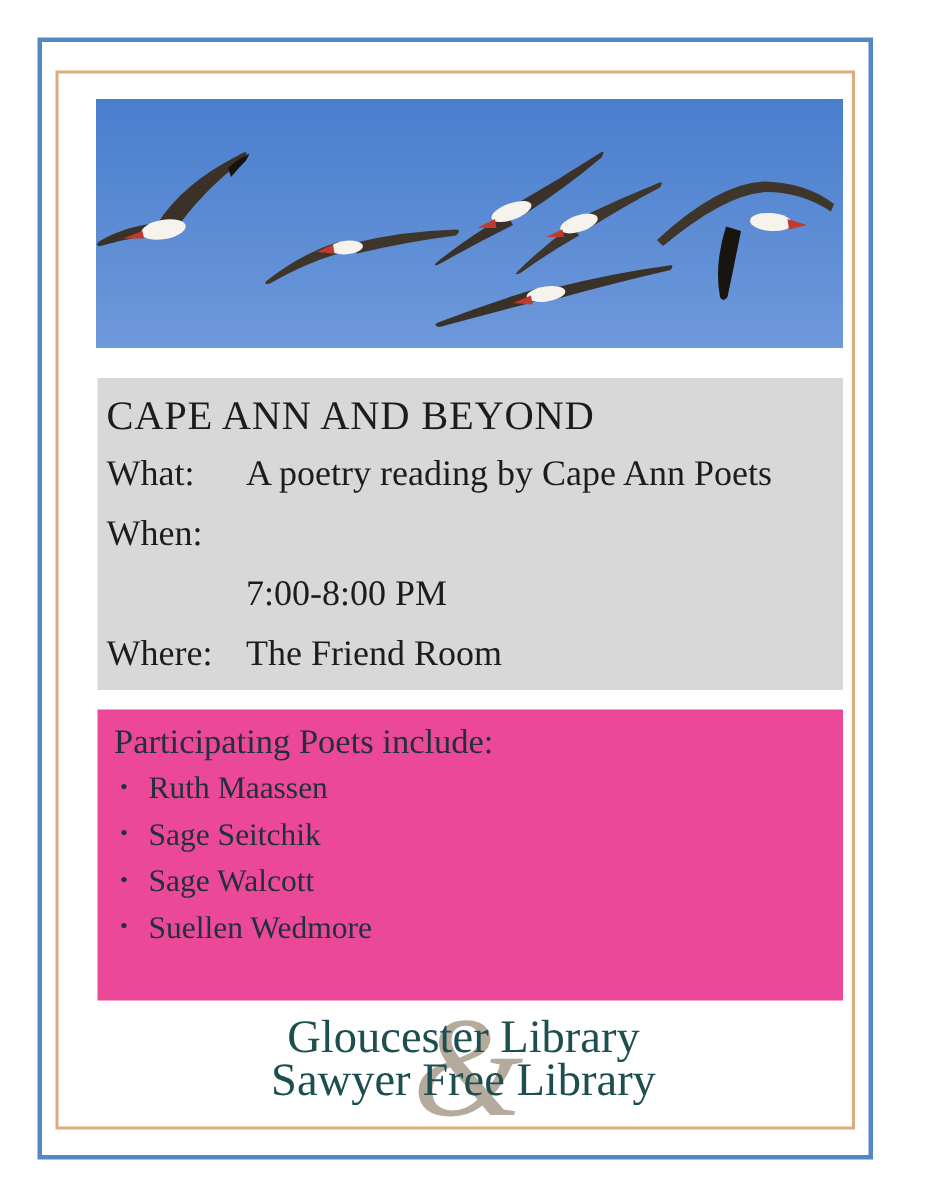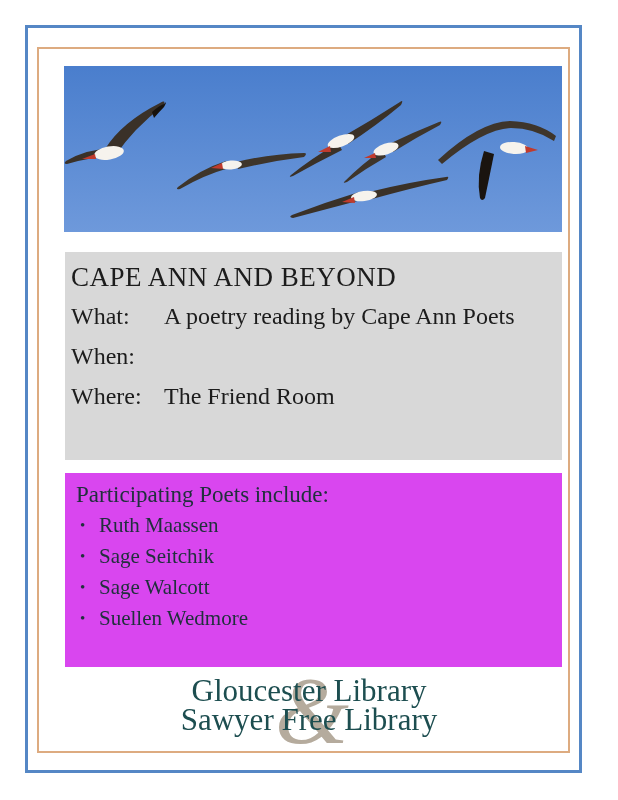--- a/index.html
+++ b/index.html
@@ -124,26 +124,30 @@
   <div class="event-panel" style="background: rgb(216, 216, 216);">
     <div class="event-title">CAPE ANN AND BEYOND</div>
     <div class="event-row">
       <span class="label">What:</span>
       <span class="value">A poetry reading by Cape Ann Poets</span>
     </div>
     <div class="event-row">
       <span class="label">When:</span>
     </div>
     <div class="event-row">
+      <span class="label"></span>
+      <span class="value">7:00-8:00 PM</span>
+    </div>
+    <div class="event-row">
       <span class="label">Where:</span>
       <span class="value">The Friend Room</span>
     </div>
   </div>
 
-  <div class="poets-panel" style="background: #d946ef;">
+  <div class="poets-panel" style="background: #ec4899;">
     <div class="poets-heading">Participating Poets include:</div>
     <div class="poets-cols">
       <ul class="poets-col right">
         <li>Ruth Maassen</li>
         <li>Sage Seitchik</li>
         <li>Sage Walcott</li>
         <li>Suellen Wedmore</li>
       </ul>
     </div>
   </div>

